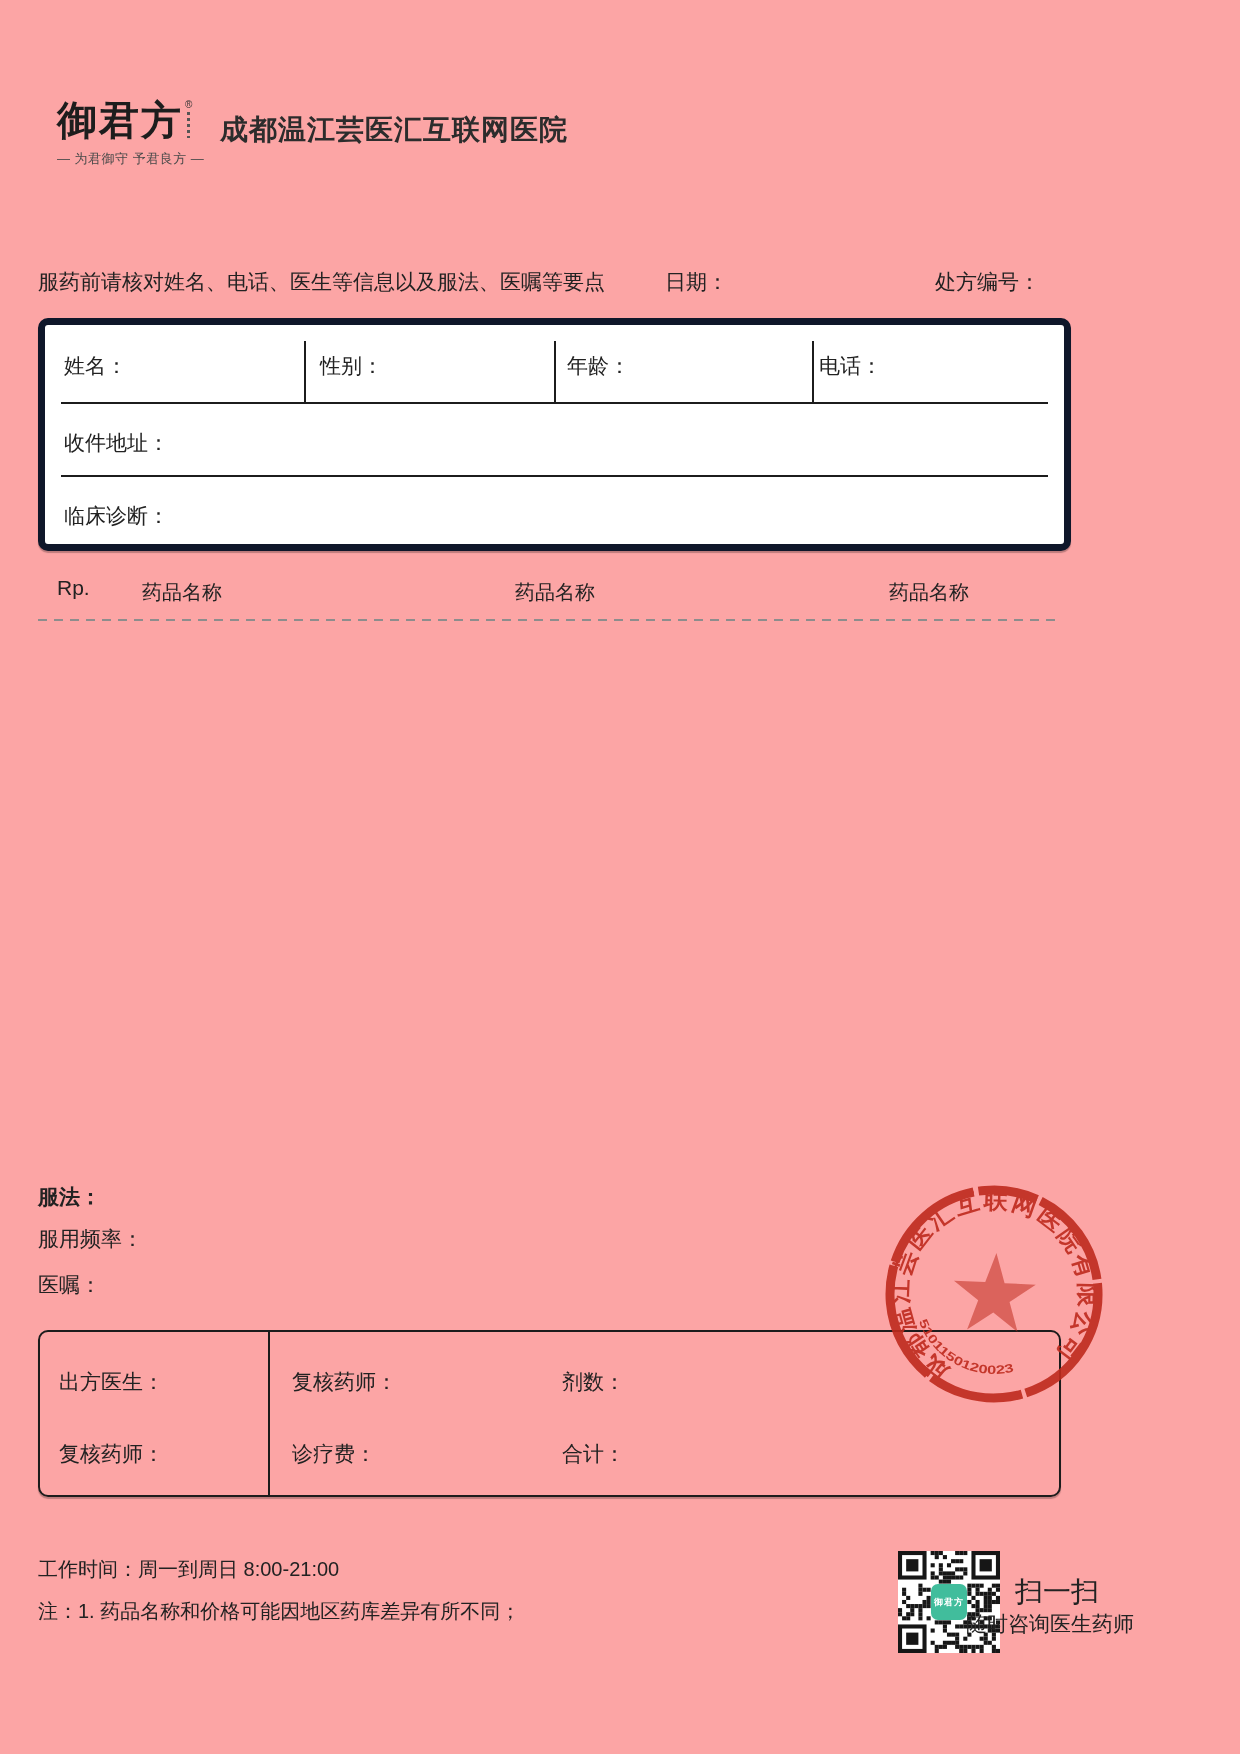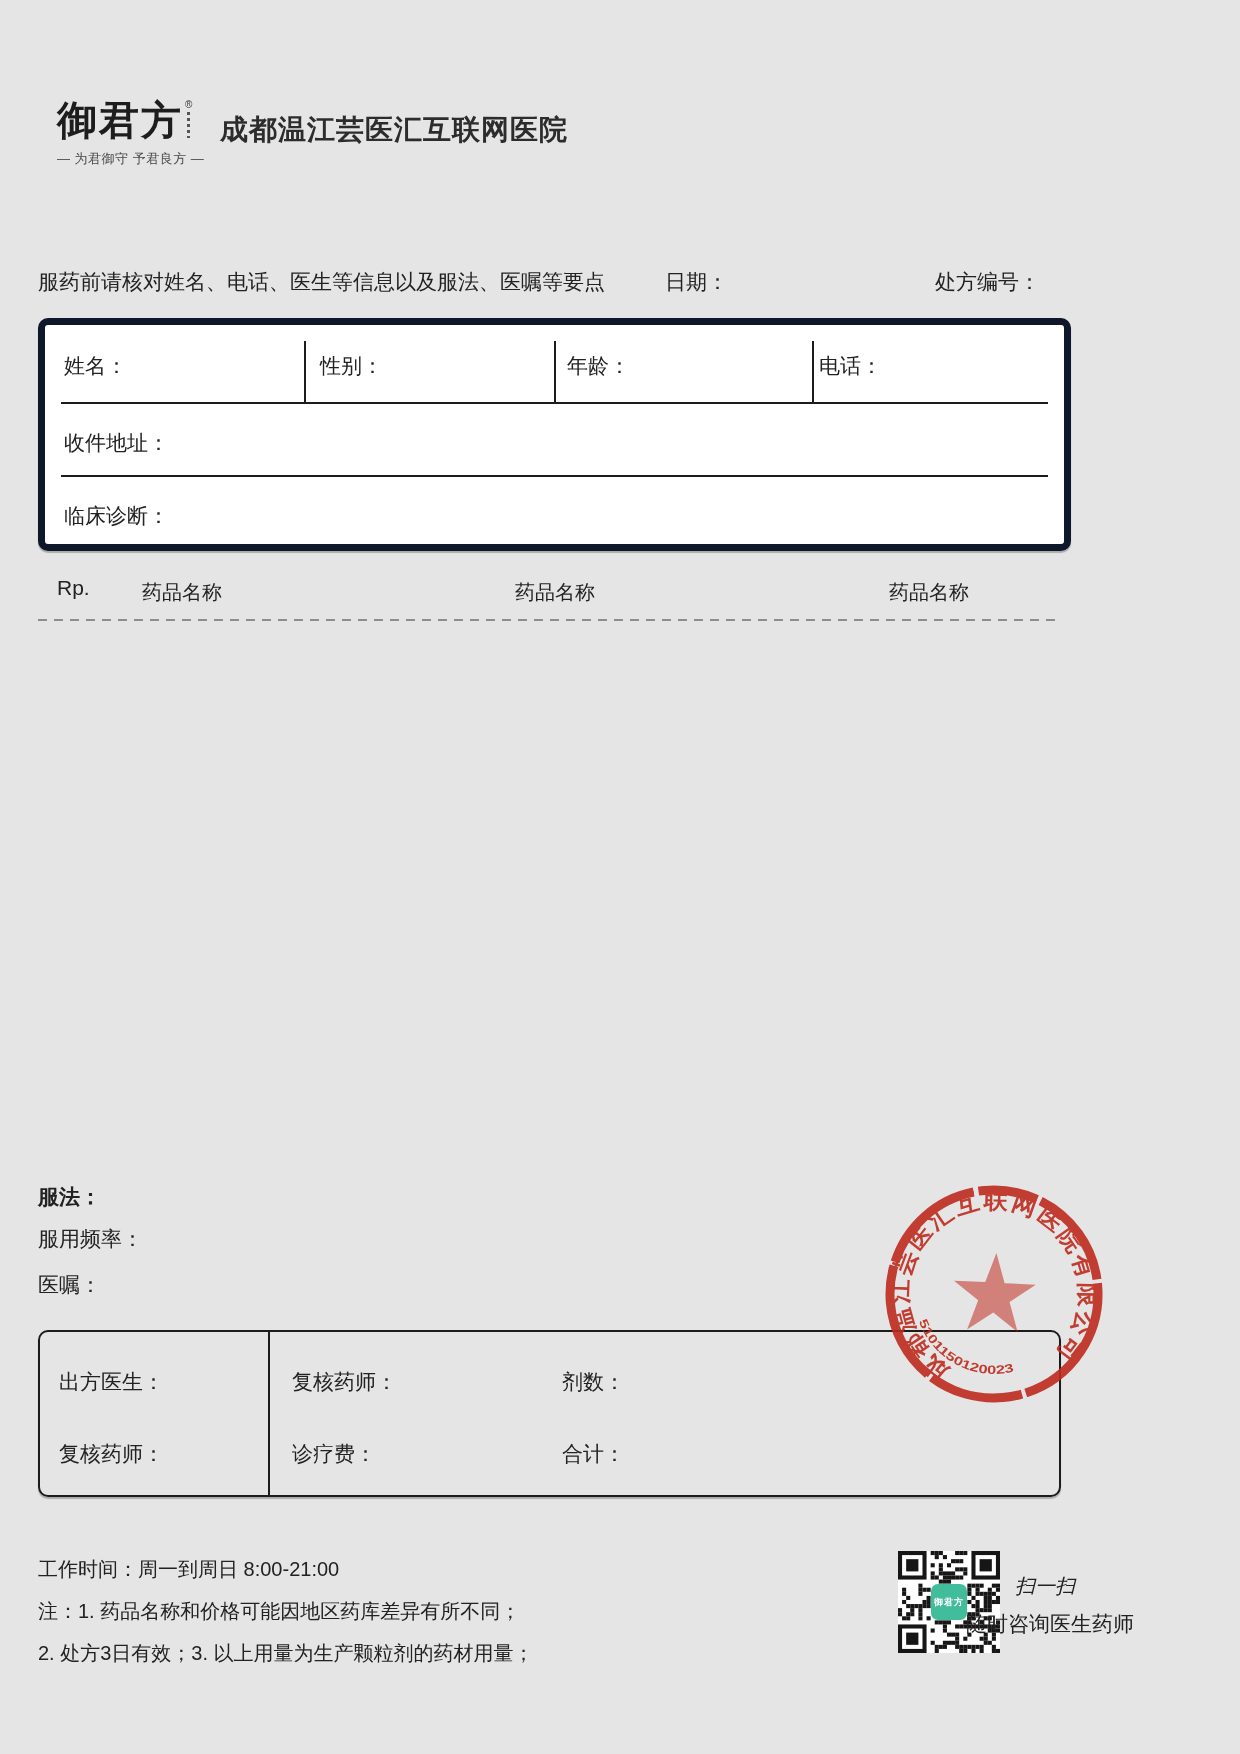--- a/index.html
+++ b/index.html
@@ -1,17 +1,17 @@
 <!DOCTYPE html>
 <html><head>
 <meta charset="utf-8">
 <style>
   html,body { margin:0; padding:0; background:#fff; }
   .page {
-    position:relative; width:1240px; height:1754px; background:#e5e5e5;
+    position:relative; width:1240px; height:1754px; background:#fca5a5;
     font-family:"Liberation Sans", sans-serif; color:#222; overflow:hidden;
   }
   .abs { position:absolute; }
 
   
   .logo-main { position:absolute; left:57px; top:100px; display:flex; align-items:flex-start; }
   .logo-text { font-family:"DejaVu Serif", serif; font-weight:700; font-size:40px; line-height:1;
                color:#1d1d1d; letter-spacing:2px; }
   .logo-side { display:flex; flex-direction:column; align-items:center; margin-left:2px; }
   .logo-reg { font-size:10px; color:#333; line-height:1; }
@@ -61,21 +61,21 @@
 
   
   .work-hours { left:38px; top:1556px; font-size:20px; }
   .note-1     { left:38px; top:1598px; font-size:20px; }
   .note-2     { left:38px; top:1640px; font-size:20px; }
 
   .qr-wrap { position:absolute; left:898px; top:1551px; width:102px; height:102px; }
   .qr-logo { position:absolute; left:33px; top:33px; width:36px; height:36px; border-radius:7px;
              display:flex; align-items:center; justify-content:center;
              color:#fff; font-size:9px; font-weight:700; letter-spacing:1px; }
-  .scan-title    { left:1015px; top:1573px; font-size:20px;font-style:italic; }
+  .scan-title    { left:1015px; top:1573px; font-size:28px; }
   .scan-subtitle { left:966px; top:1610px; font-size:21px; }
 
   .t { white-space:nowrap; }
 </style>
 </head>
 <body>
 
 <div class="page">
 
   <div class="logo-main">
@@ -138,21 +138,20 @@
     <span class="lbl t" style="left:19px;  top:36px;">出方医生：</span>
     <span class="lbl t" style="left:252px; top:36px;">复核药师：</span>
     <span class="lbl t" style="left:522px; top:36px;">剂数：</span>
     <span class="lbl t" style="left:19px;  top:108px;">复核药师：</span>
     <span class="lbl t" style="left:252px; top:108px;">诊疗费：</span>
     <span class="lbl t" style="left:522px; top:108px;">合计：</span>
   </section>
 
   <span class="abs work-hours t">工作时间：周一到周日 8:00-21:00</span>
   <span class="abs note-1 t">注：1. 药品名称和价格可能因地区药库差异有所不同；</span>
-  <span class="abs note-2 t">2. 处方3日有效；3. 以上用量为生产颗粒剂的药材用量；</span>
 
   <div class="qr-wrap">
     <svg id="qr-svg" width="102" height="102" viewBox="0 0 100 100">
         <rect x="0" y="0" width="100" height="100" fill="#fff"></rect>
         <rect x="32" y="0" width="4" height="4" fill="#161616"></rect>
         <rect x="36" y="0" width="4" height="4" fill="#161616"></rect>
         <rect x="40" y="0" width="4" height="4" fill="#161616"></rect>
         <rect x="56" y="0" width="4" height="4" fill="#161616"></rect>
         <rect x="60" y="0" width="4" height="4" fill="#161616"></rect>
         <rect x="64" y="0" width="4" height="4" fill="#161616"></rect>

